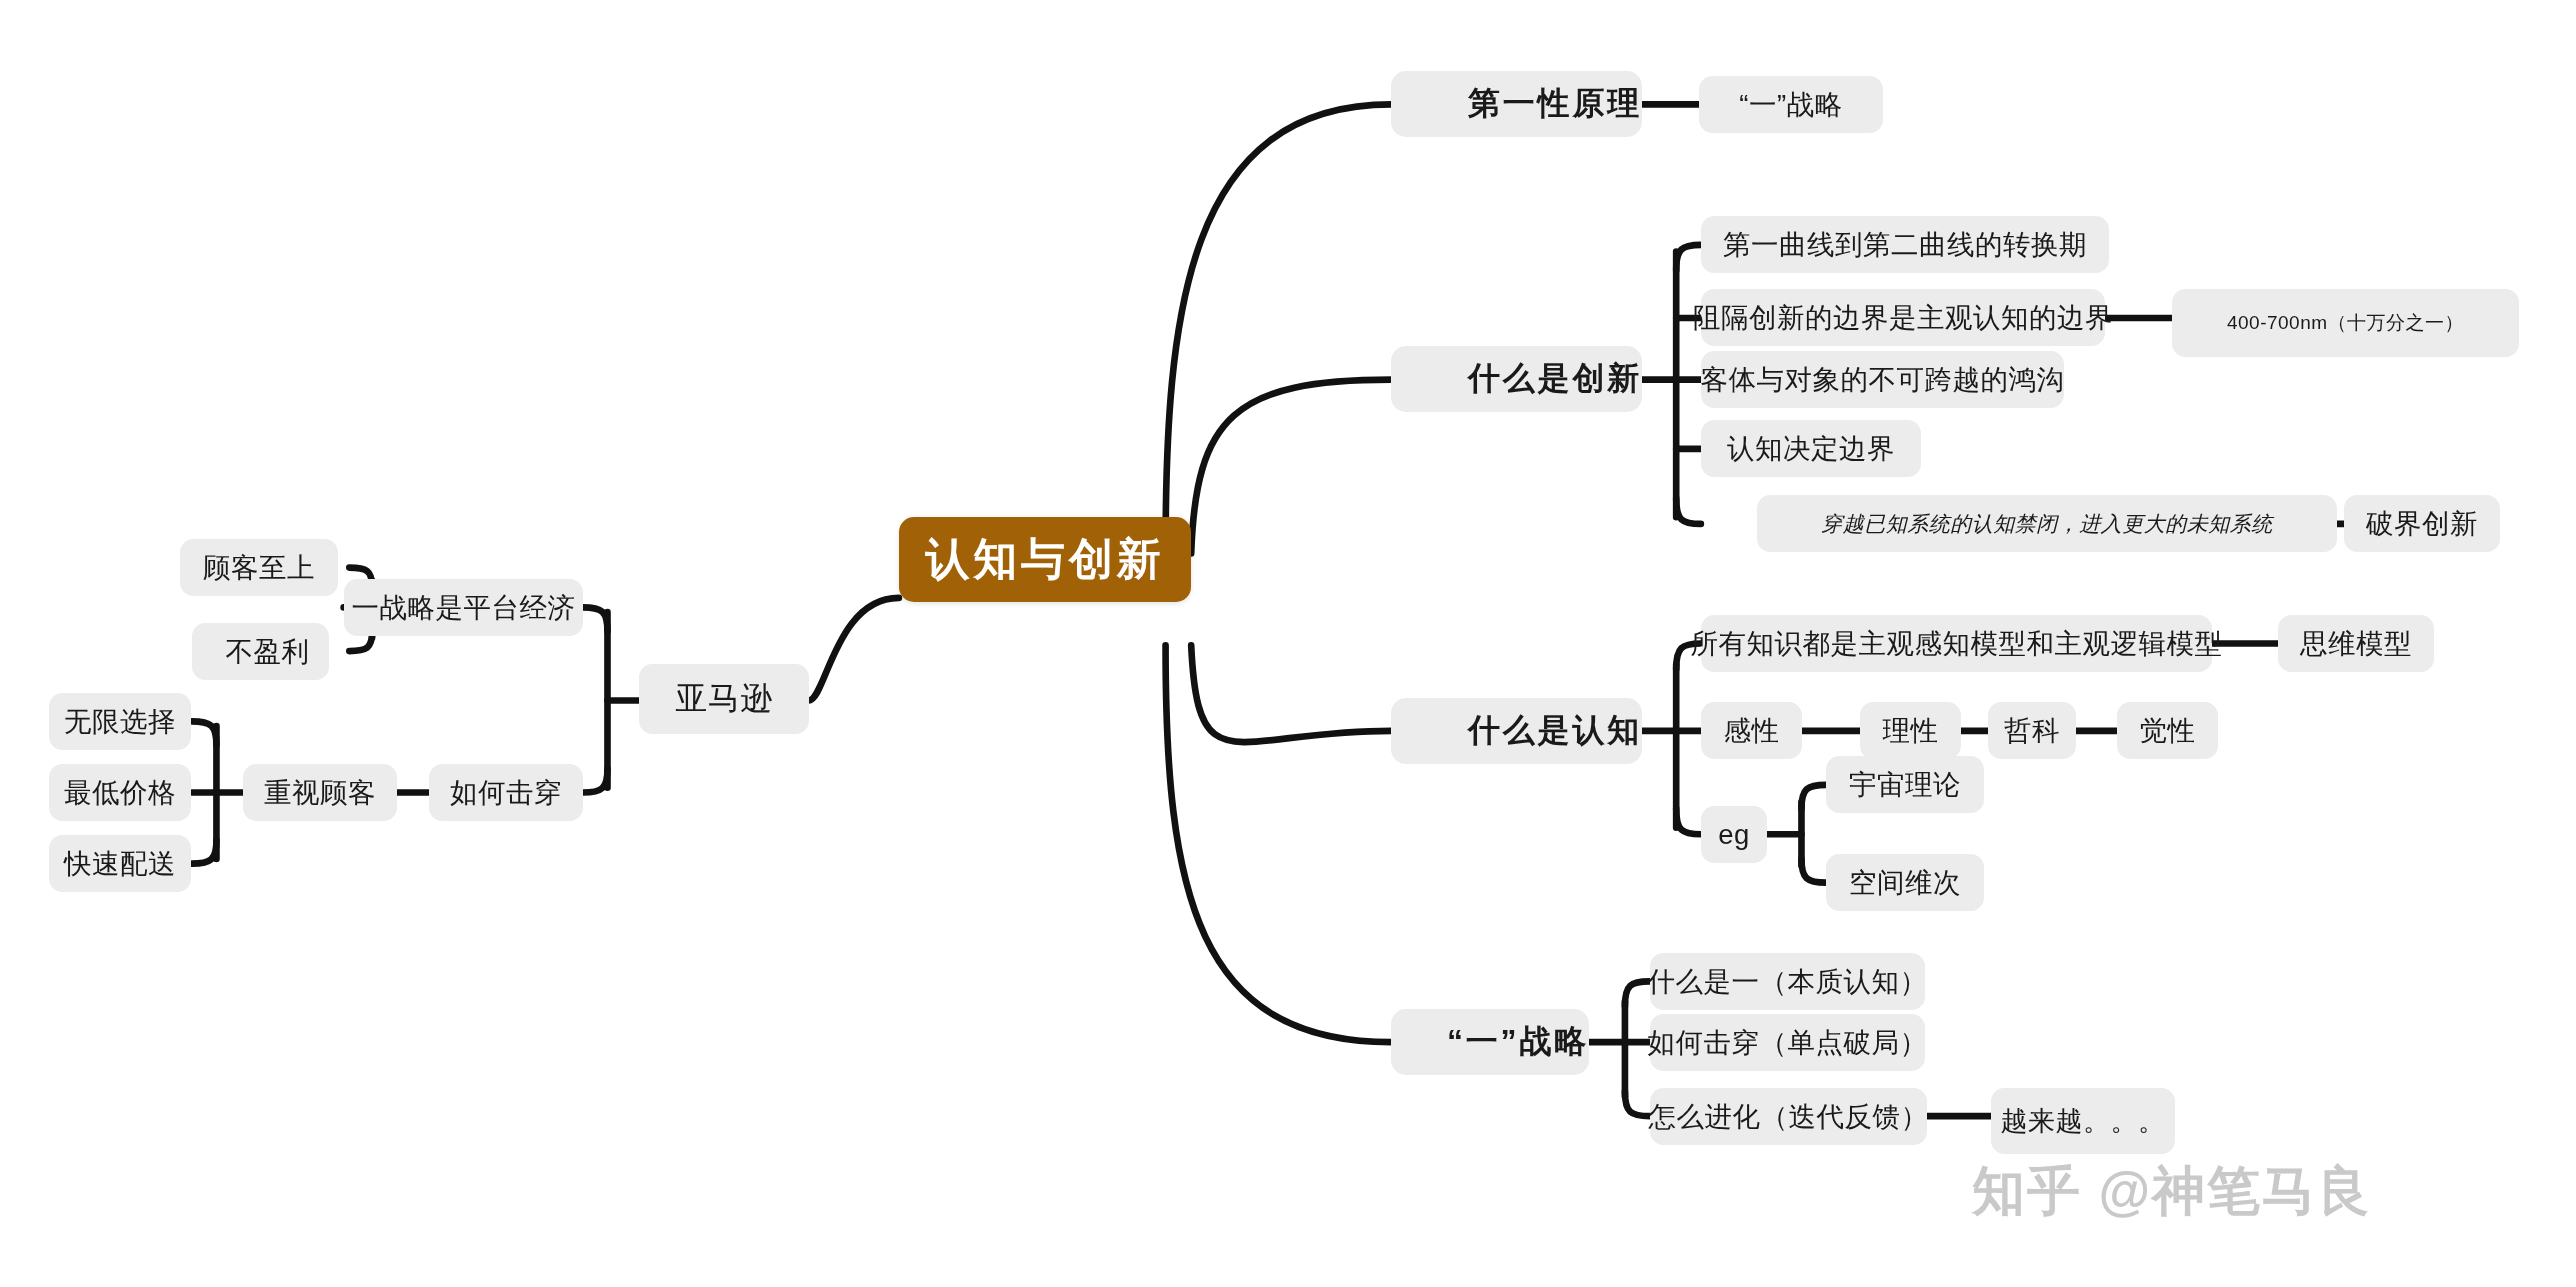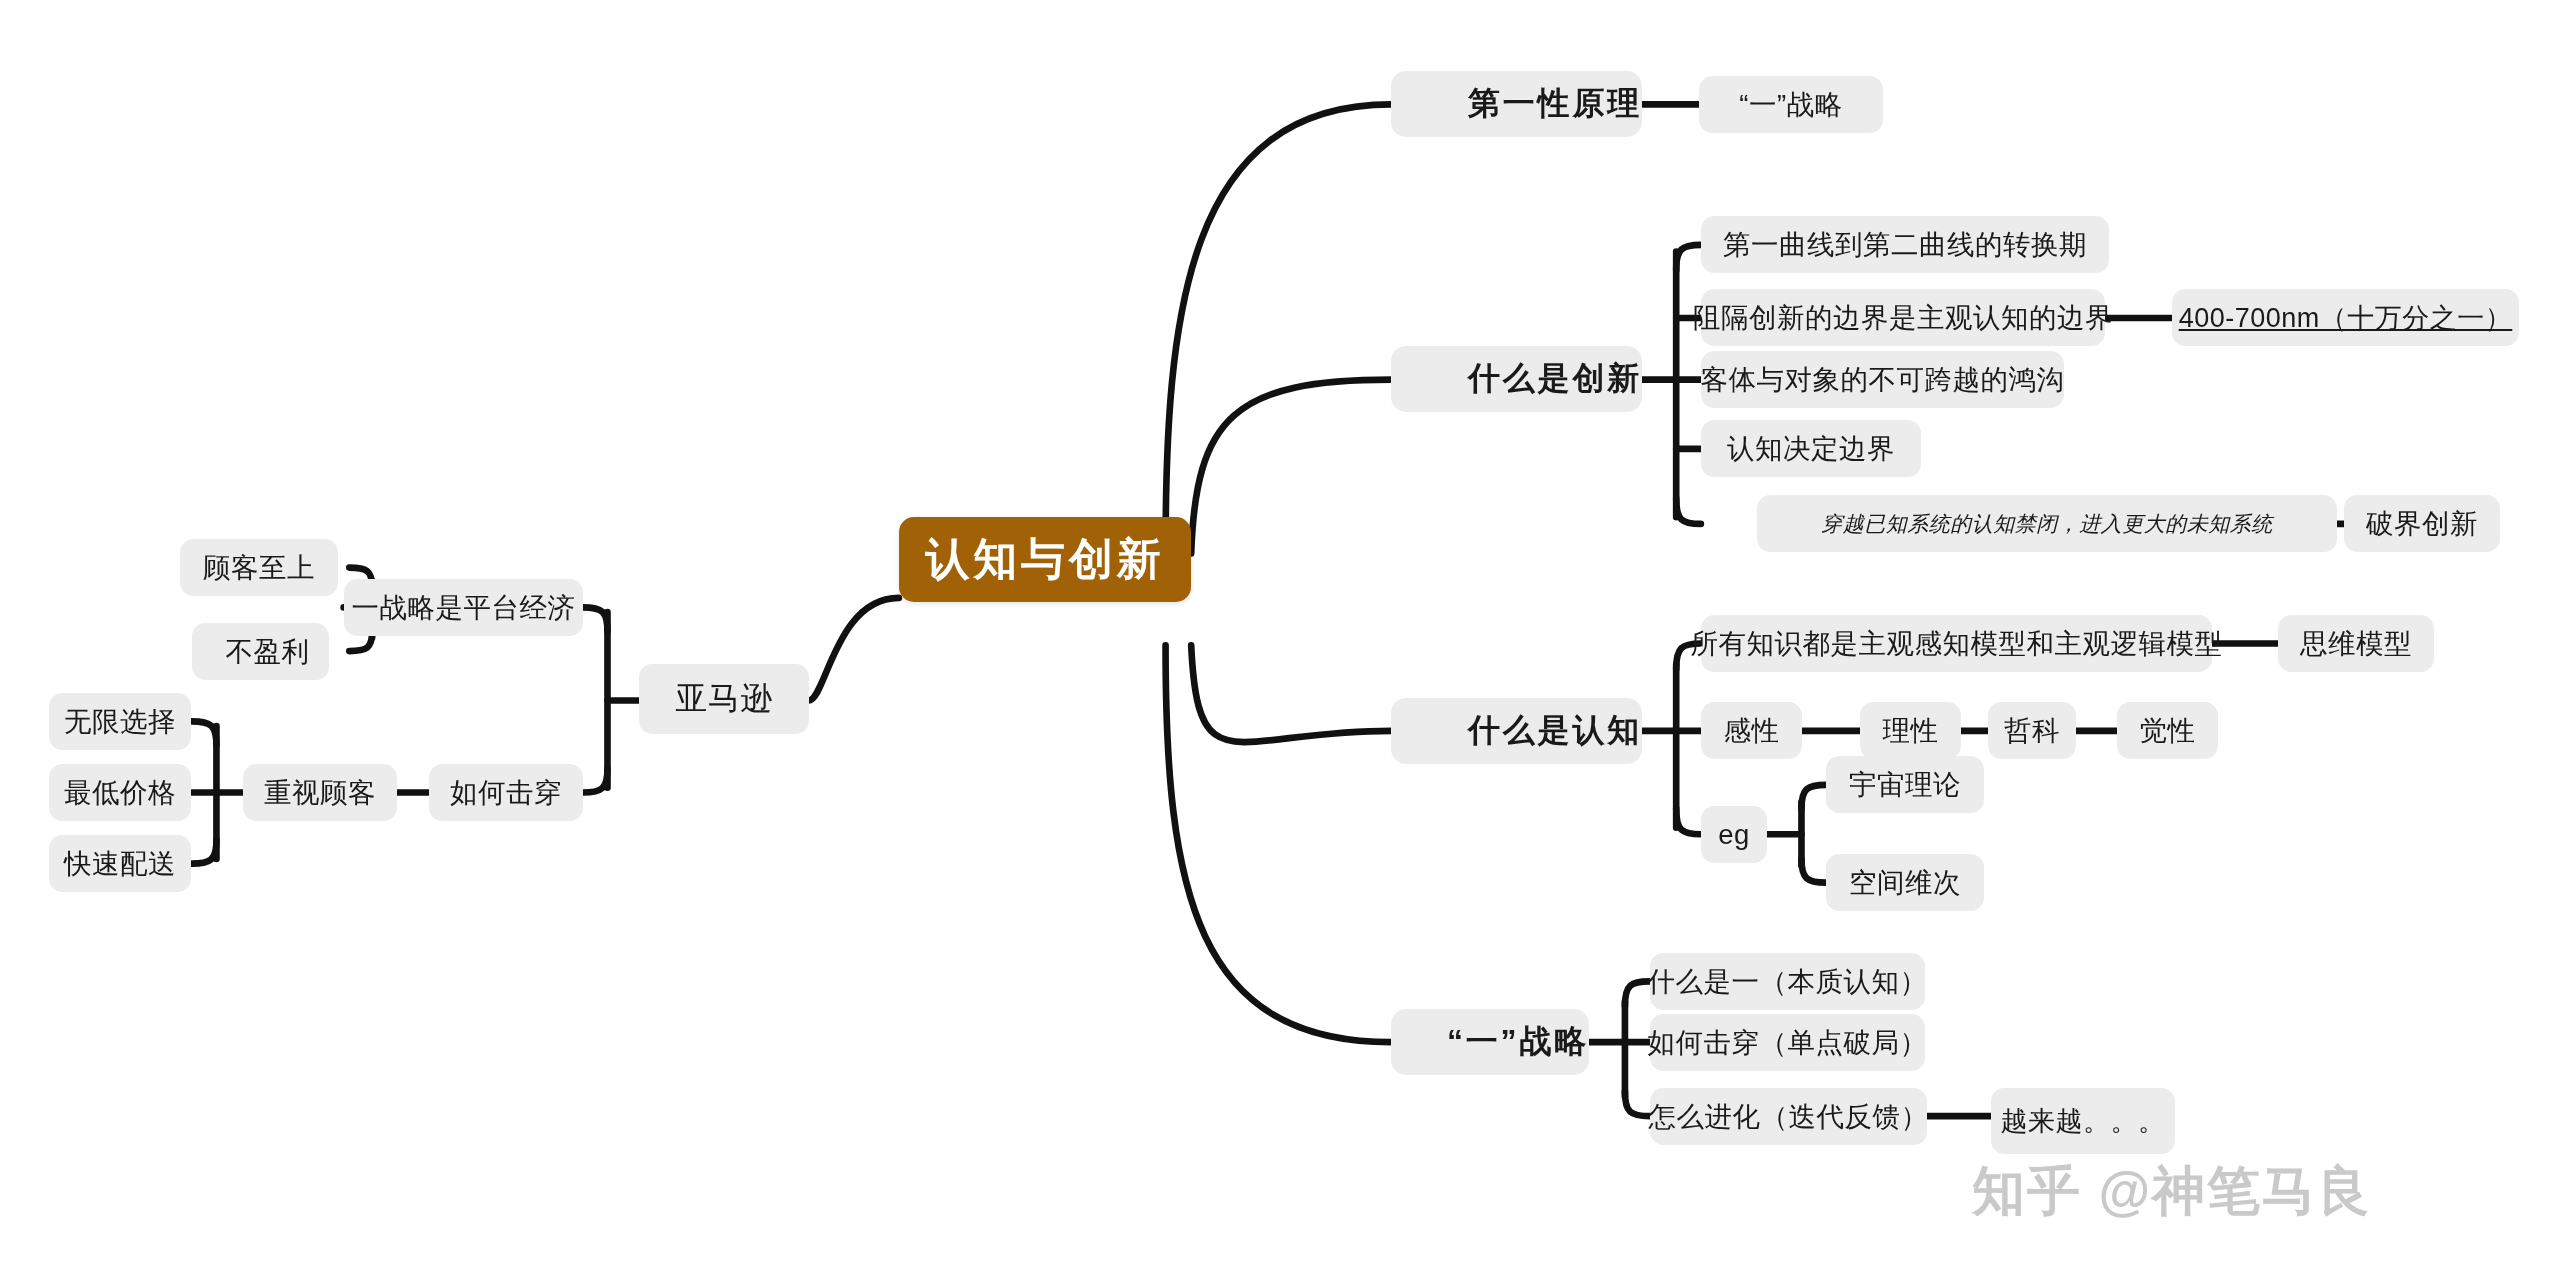--- a/index.html
+++ b/index.html
@@ -139,21 +139,21 @@
     <span>什么是创新</span>
   </div>
 
   <div class="node sub" style="left:1701px;top:216px;width:408px;height:57px;font-size:27.5px;">
     <span>第一曲线到第二曲线的转换期</span>
   </div>
 
   <div class="node sub" style="left:1701px;top:289px;width:404px;height:57px;font-size:27.5px;">
     <span>阻隔创新的边界是主观认知的边界</span>
   </div>
-  <div class="node leaf" style="left:2172px;top:289px;width:347px;height:57px;font-size:27px;text-decoration:underline;">
+  <div class="node leaf" style="left:2172px;top:289px;width:347px;height:68px;font-size:19px;">
     <span>400-700nm（十万分之一）</span>
   </div>
 
   <div class="node sub" style="left:1701px;top:351px;width:363px;height:57px;font-size:27.5px;">
     <span>客体与对象的不可跨越的鸿沟</span>
   </div>
 
   <div class="node sub" style="left:1701px;top:420px;width:220px;height:57px;font-size:27.5px;">
     <span>认知决定边界</span>
   </div>

